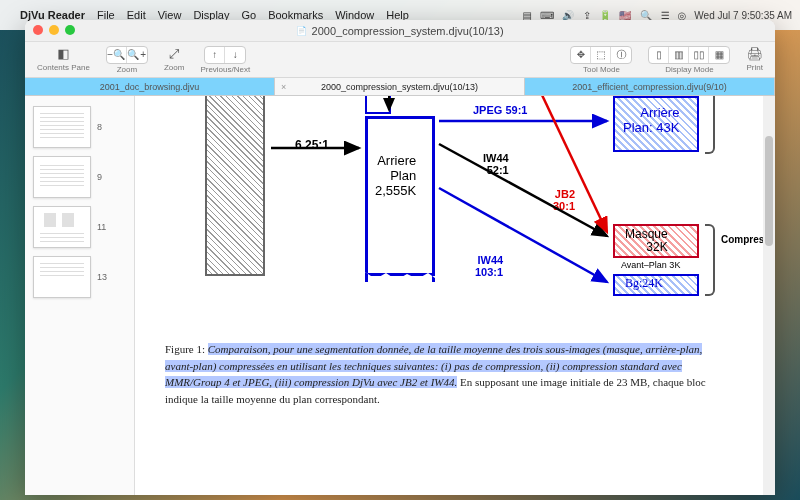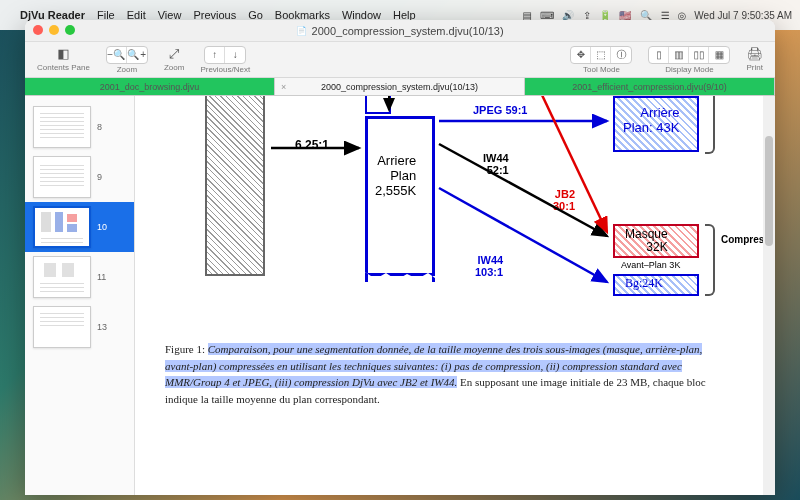--- a/index.html
+++ b/index.html
@@ -44,21 +44,21 @@
   }
   .toolbar-group { display:flex; gap:4px; align-items:flex-start; }
   .toolbtn { display:flex; flex-direction:column; align-items:center; padding:2px 6px; color:#555; }
   .toolbtn .ic { height:16px; display:flex; align-items:center; justify-content:center; font-size:13px; }
   .toolbtn .lbl { font-size:8px; color:#777; margin-top:1px; }
   .seg { display:flex; border:1px solid #ccc; border-radius:4px; background:#fff; height:18px; }
   .seg div { width:20px; display:flex; align-items:center; justify-content:center; font-size:10px; border-right:1px solid #ddd; color:#555;}
   .seg div:last-child{border-right:none;}
 
   .tabbar {
-    height:18px; background:#22c55e; border-bottom:1px solid #ccc;
+    height:18px; background:#7dd3fc; border-bottom:1px solid #ccc;
     display:flex; font-size:9px; color:#555;
   }
   .tab { flex:1; display:flex; align-items:center; justify-content:center; border-right:1px solid #ccc; position:relative; }
   .tab.active { background:#f6f6f6; color:#222; }
   .tab .close-dot { position:absolute; left:6px; font-size:9px; color:#999; }
 
   .content { flex:1; display:flex; overflow:hidden; background:#fff; }
 
   
   .thumbs {
@@ -109,21 +109,21 @@
 </head>
 <body>
 
 <div class="menubar">
   <div class="menubar-left">
     <span class="apple"></span>
     <span class="appname">DjVu Reader</span>
     <span>File</span>
     <span>Edit</span>
     <span>View</span>
-    <span>Previous</span>
+    <span>Display</span>
     <span>Go</span>
     <span>Bookmarks</span>
     <span>Window</span>
     <span>Help</span>
   </div>
   <div class="menubar-right">
     <span>▤</span>
     <span>⌨</span>
     <span>🔊</span>
     <span>⇪</span>
@@ -252,31 +252,20 @@
       <div class="thumb-row">
         <div class="thumb">
           <div class="ln" style="top:8px;"></div>
             <div class="ln" style="top:12px;"></div>
             <div class="ln" style="top:16px;"></div>
             <div class="ln" style="top:20px;"></div>
             <div class="ln" style="top:24px;"></div>
             <div class="ln" style="top:28px;"></div>
         </div>
         <div class="pn">9</div>
-      </div>
-      <div class="thumb-row sel">
-        <div class="thumb">
-          <div style="position:absolute;left:6px;top:4px;width:10px;height:20px;background:#ddd;"></div>
-          <div style="position:absolute;left:20px;top:4px;width:8px;height:20px;background:#99b0e8;"></div>
-          <div style="position:absolute;left:32px;top:6px;width:10px;height:8px;background:#f5a0a0;"></div>
-          <div style="position:absolute;left:32px;top:16px;width:10px;height:8px;background:#99b0e8;"></div>
-          <div class="ln" style="top:30px;"></div>
-            <div class="ln" style="top:34px;"></div>
-        </div>
-        <div class="pn">10</div>
       </div>
       <div class="thumb-row">
         <div class="thumb">
           <div style="position:absolute;left:10px;top:6px;width:12px;height:14px;background:#e0e0e0;"></div>
           <div style="position:absolute;left:28px;top:6px;width:12px;height:14px;background:#e0e0e0;"></div>
           <div class="ln" style="top:26px;"></div>
             <div class="ln" style="top:30px;"></div>
             <div class="ln" style="top:34px;"></div>
         </div>
         <div class="pn">11</div>

